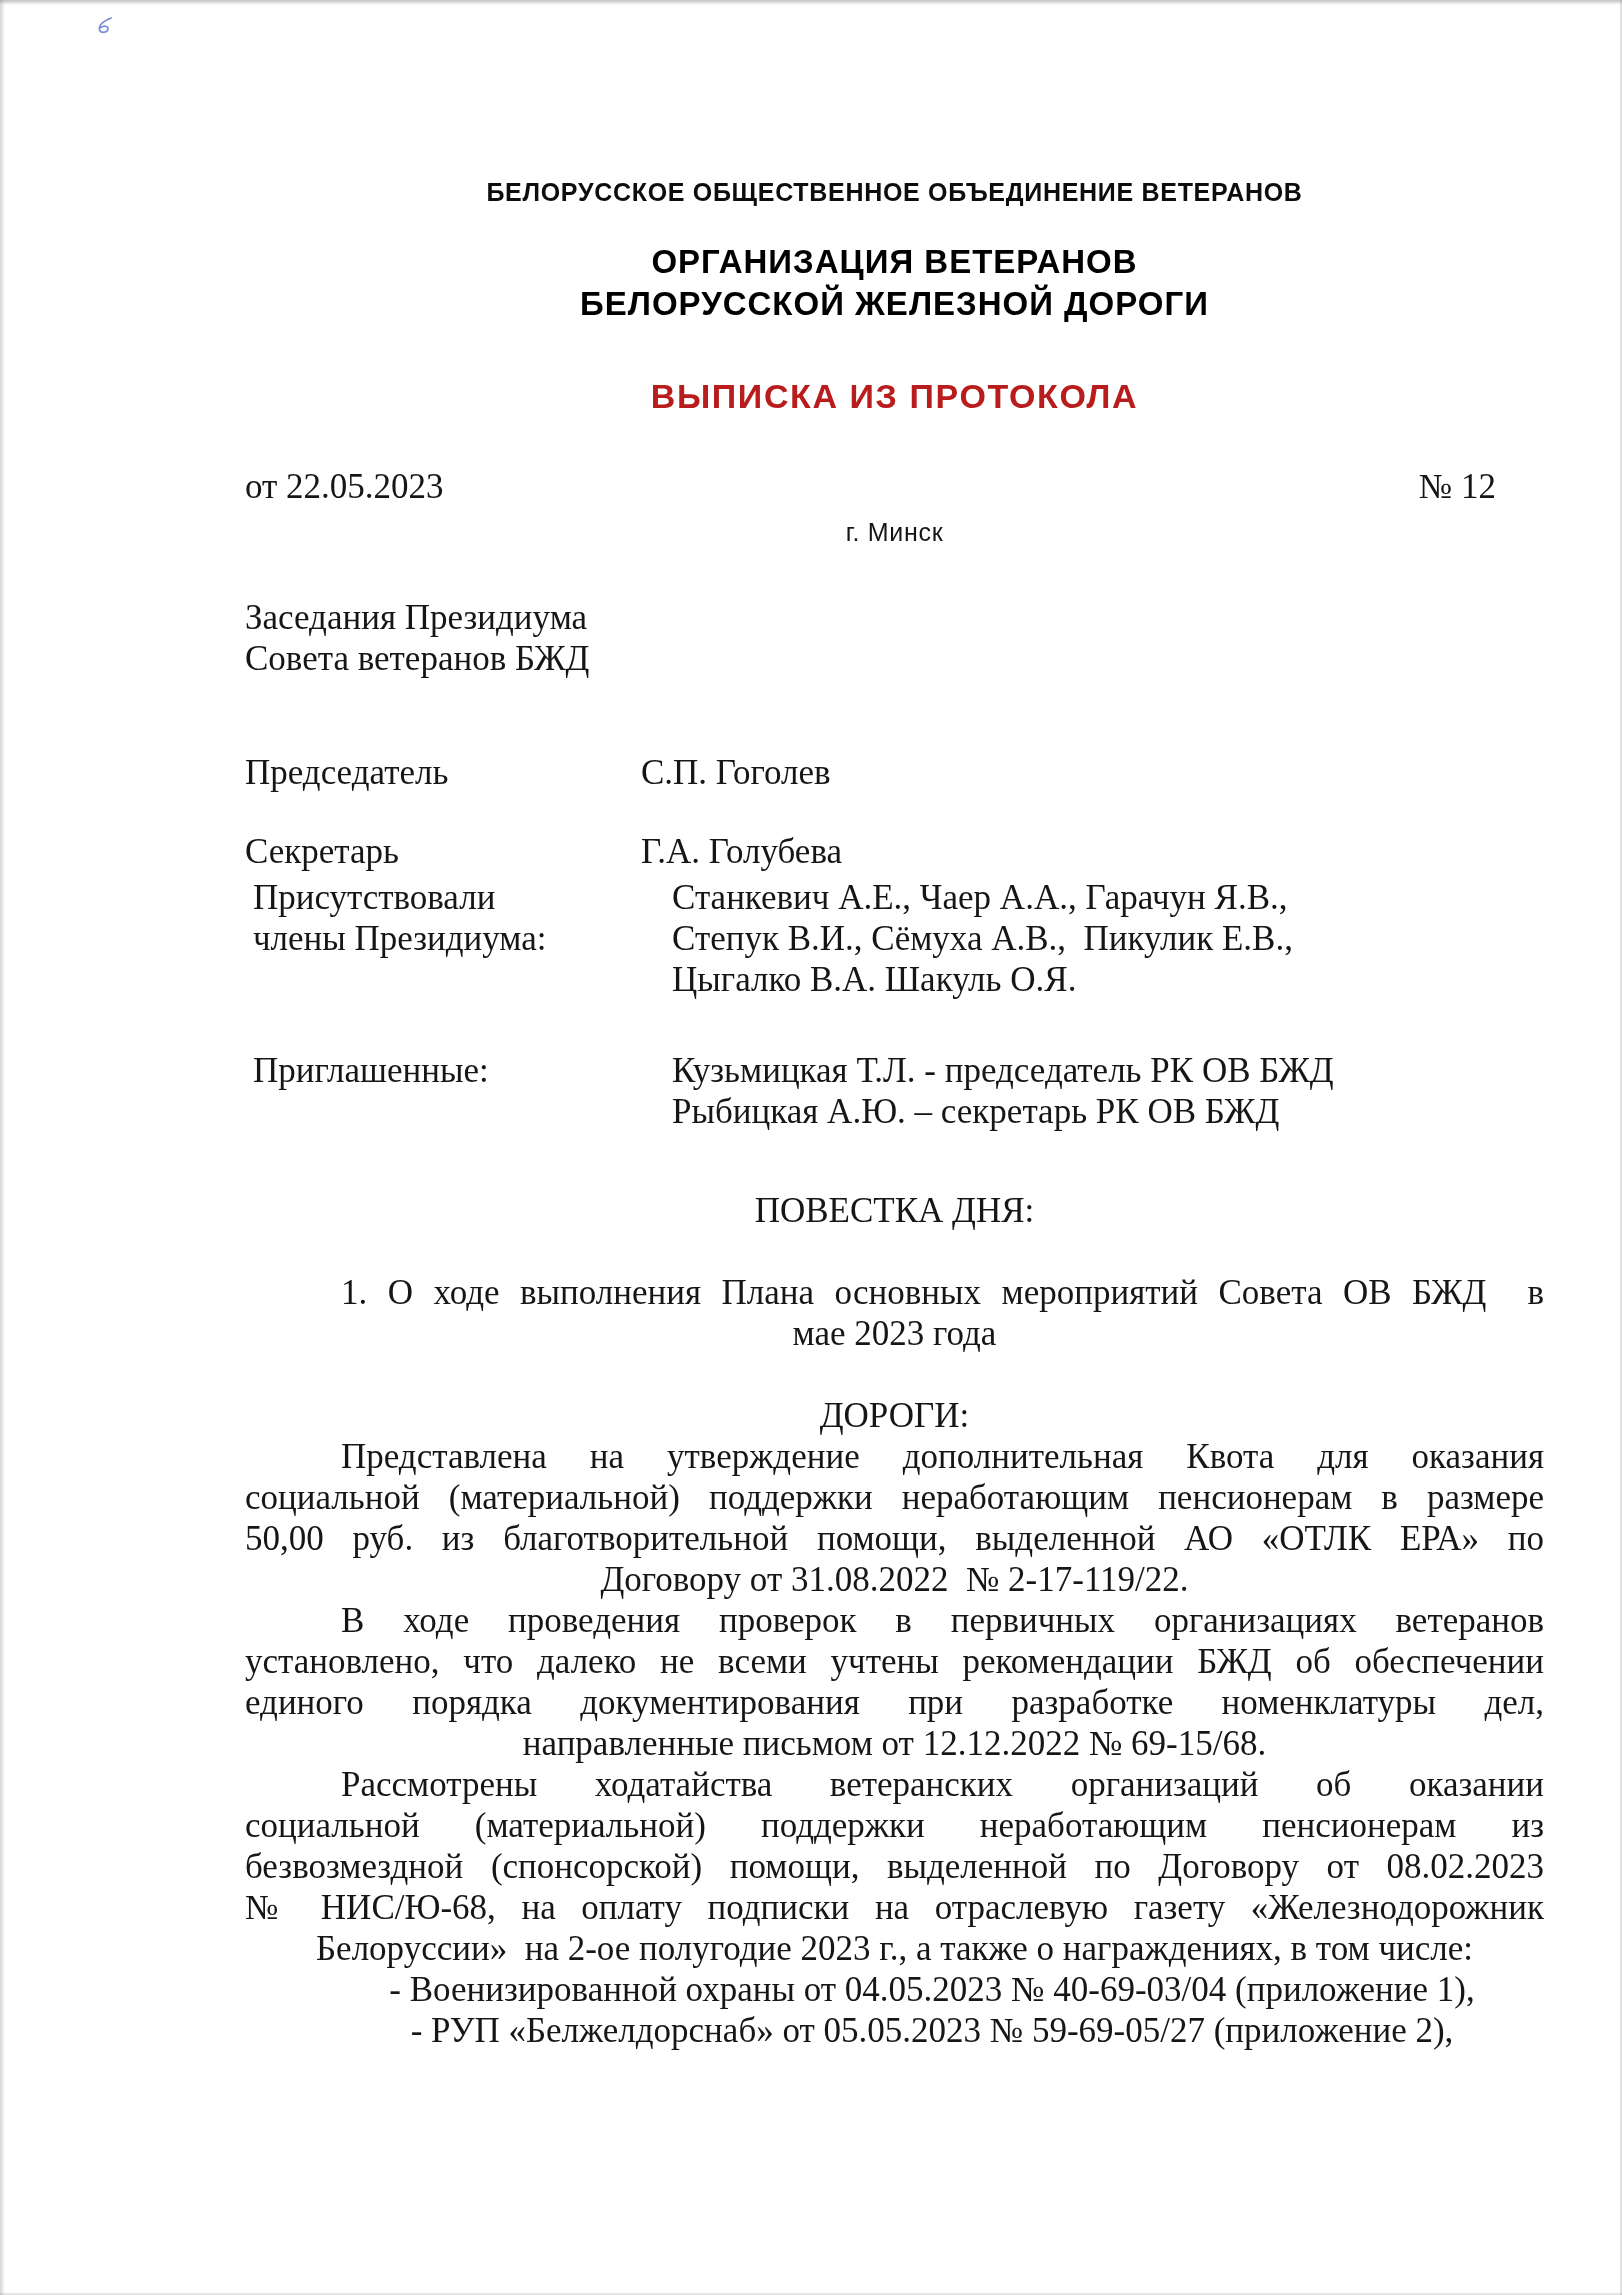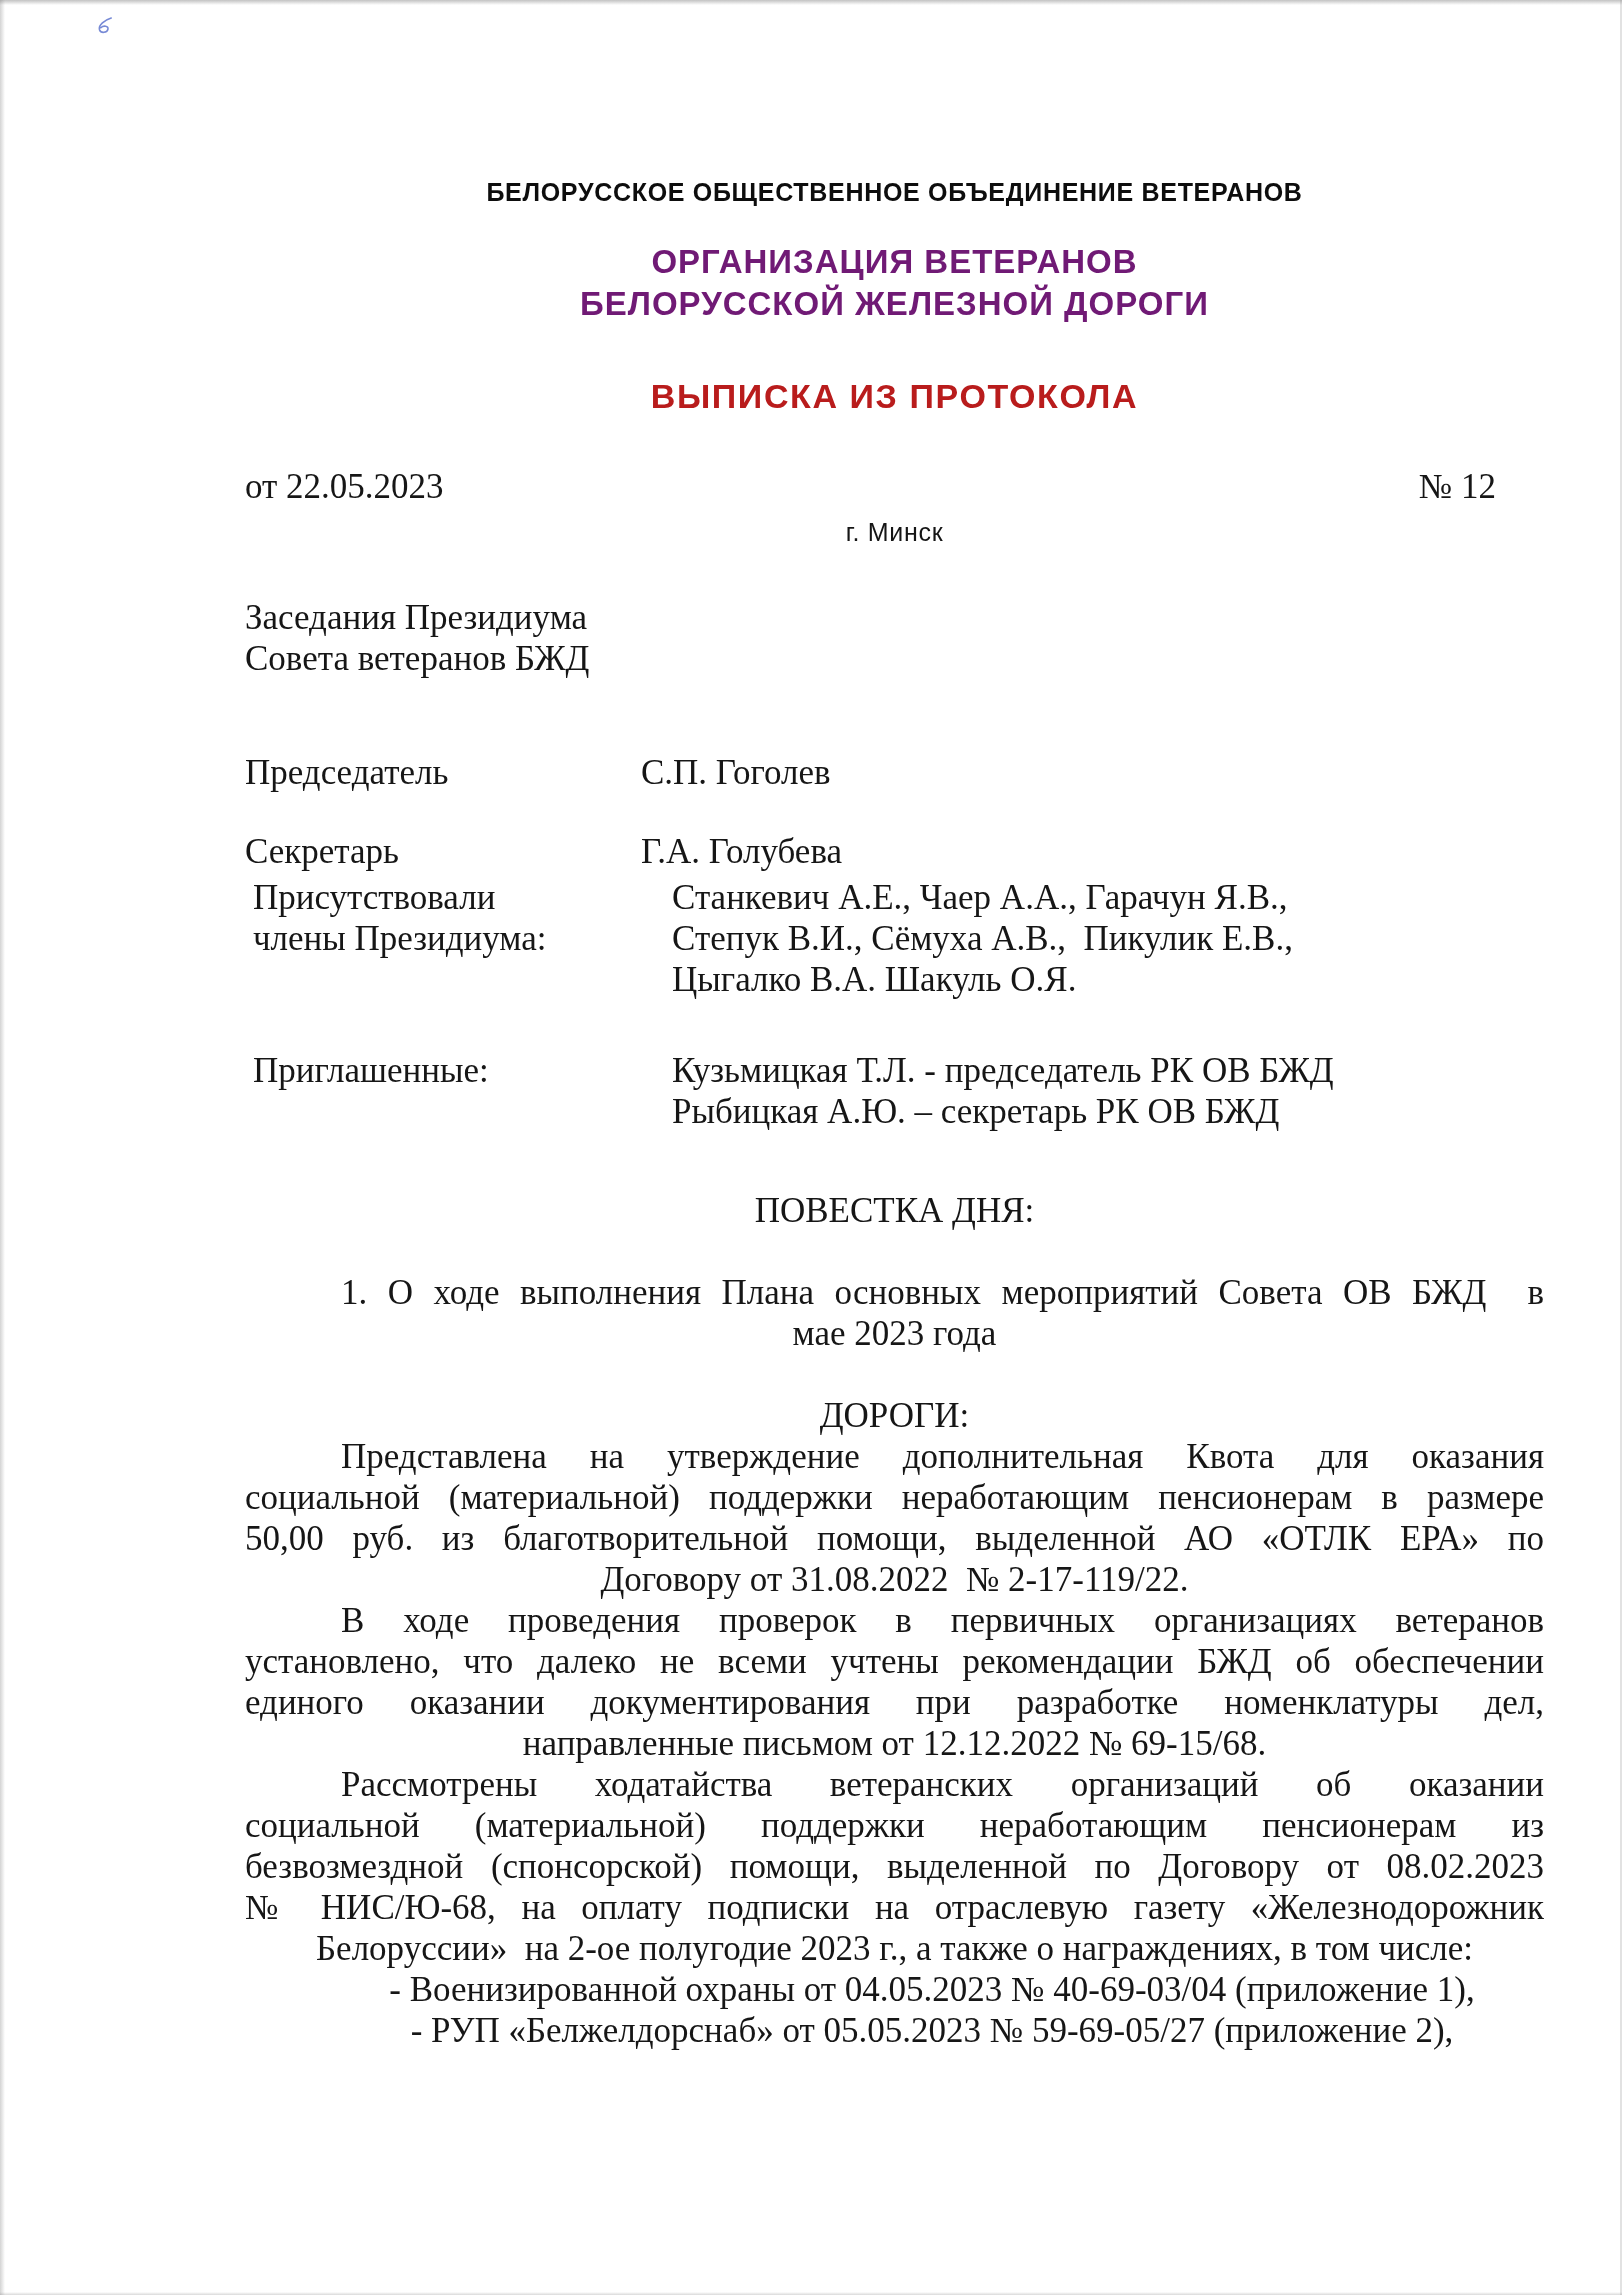--- a/index.html
+++ b/index.html
@@ -22,21 +22,21 @@
     background:linear-gradient(to top, rgba(130,130,130,.3), rgba(130,130,130,0));}
   .pen-mark{position:absolute;top:15.7px;left:93px;width:26px;height:19.6px;opacity:.75;}
 
   .content-col{position:absolute;left:245px;width:1299px;}
 
   .sans{font-family:"Liberation Sans", sans-serif;}
 
   .assoc{top:178px;text-align:center;font-weight:bold;font-size:25px;
     letter-spacing:0.7px;color:#0d0d0d;}
   .orgtitle{top:241px;text-align:center;font-weight:bold;font-size:33px;
-    line-height:42px;letter-spacing:1px;color:#701a75;}
+    line-height:42px;letter-spacing:1px;color:#000000;}
   .doctitle{top:377px;text-align:center;font-weight:bold;font-size:34px;
     letter-spacing:1.6px;color:#b91c1c;}
 
   .meta-row{top:466px;display:flex;justify-content:space-between;
     font-size:35px;line-height:41px;}
   .meta-number{margin-right:48px;}
   .city{top:518px;text-align:center;font-size:25px;font-weight:400;
     letter-spacing:0.7px;color:#151515;}
 
   .meeting{top:597px;font-size:35px;line-height:41px;white-space:nowrap;}
@@ -134,21 +134,21 @@
     <div class="blank"></div>
     <div class="ln ll">ДОРОГИ:</div>
 
     <div class="ln jl ind">Представлена на утверждение дополнительная Квота для оказания</div>
     <div class="ln jl">социальной (материальной) поддержки неработающим пенсионерам в размере</div>
     <div class="ln jl">50,00 руб. из благотворительной помощи, выделенной АО «ОТЛК ЕРА» по</div>
     <div class="ln ll">Договору от 31.08.2022&nbsp; № 2-17-119/22.</div>
 
     <div class="ln jl ind">В ходе проведения проверок в первичных организациях ветеранов</div>
     <div class="ln jl">установлено, что далеко не всеми учтены рекомендации БЖД об обеспечении</div>
-    <div class="ln jl">единого оказании документирования при разработке номенклатуры дел,</div>
+    <div class="ln jl">единого порядка документирования при разработке номенклатуры дел,</div>
     <div class="ln ll">направленные письмом от 12.12.2022 № 69-15/68.</div>
 
     <div class="ln jl ind">Рассмотрены ходатайства ветеранских организаций об оказании</div>
     <div class="ln jl">социальной (материальной) поддержки неработающим пенсионерам из</div>
     <div class="ln jl">безвозмездной (спонсорской) помощи, выделенной по Договору от 08.02.2023</div>
     <div class="ln jl">№ НИС/Ю-68, на оплату подписки на отраслевую газету «Железнодорожник</div>
     <div class="ln ll">Белоруссии»&nbsp; на 2-ое полугодие 2023 г., а также о награждениях, в том числе:</div>
 
     <div class="ln ll ind2">- Военизированной охраны от 04.05.2023 № 40-69-03/04 (приложение 1),</div>
     <div class="ln ll ind2">- РУП «Белжелдорснаб» от 05.05.2023 № 59-69-05/27 (приложение 2),</div>

